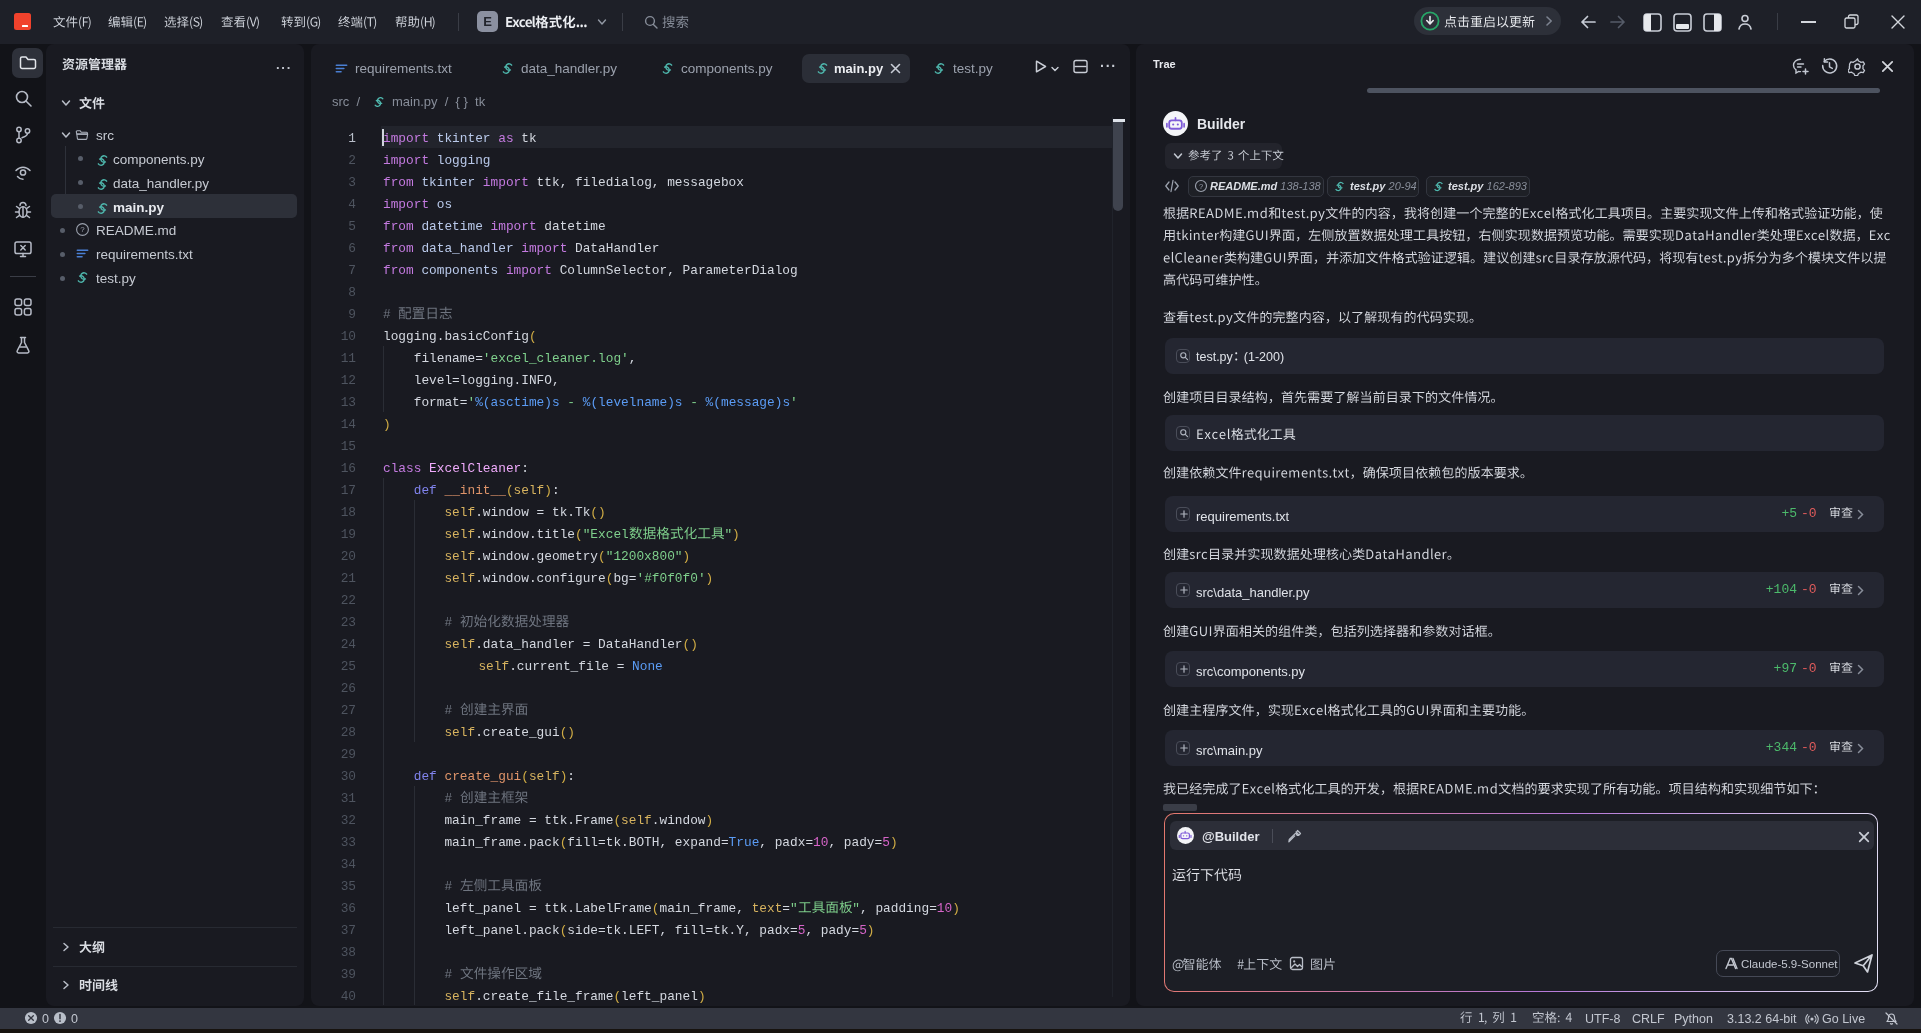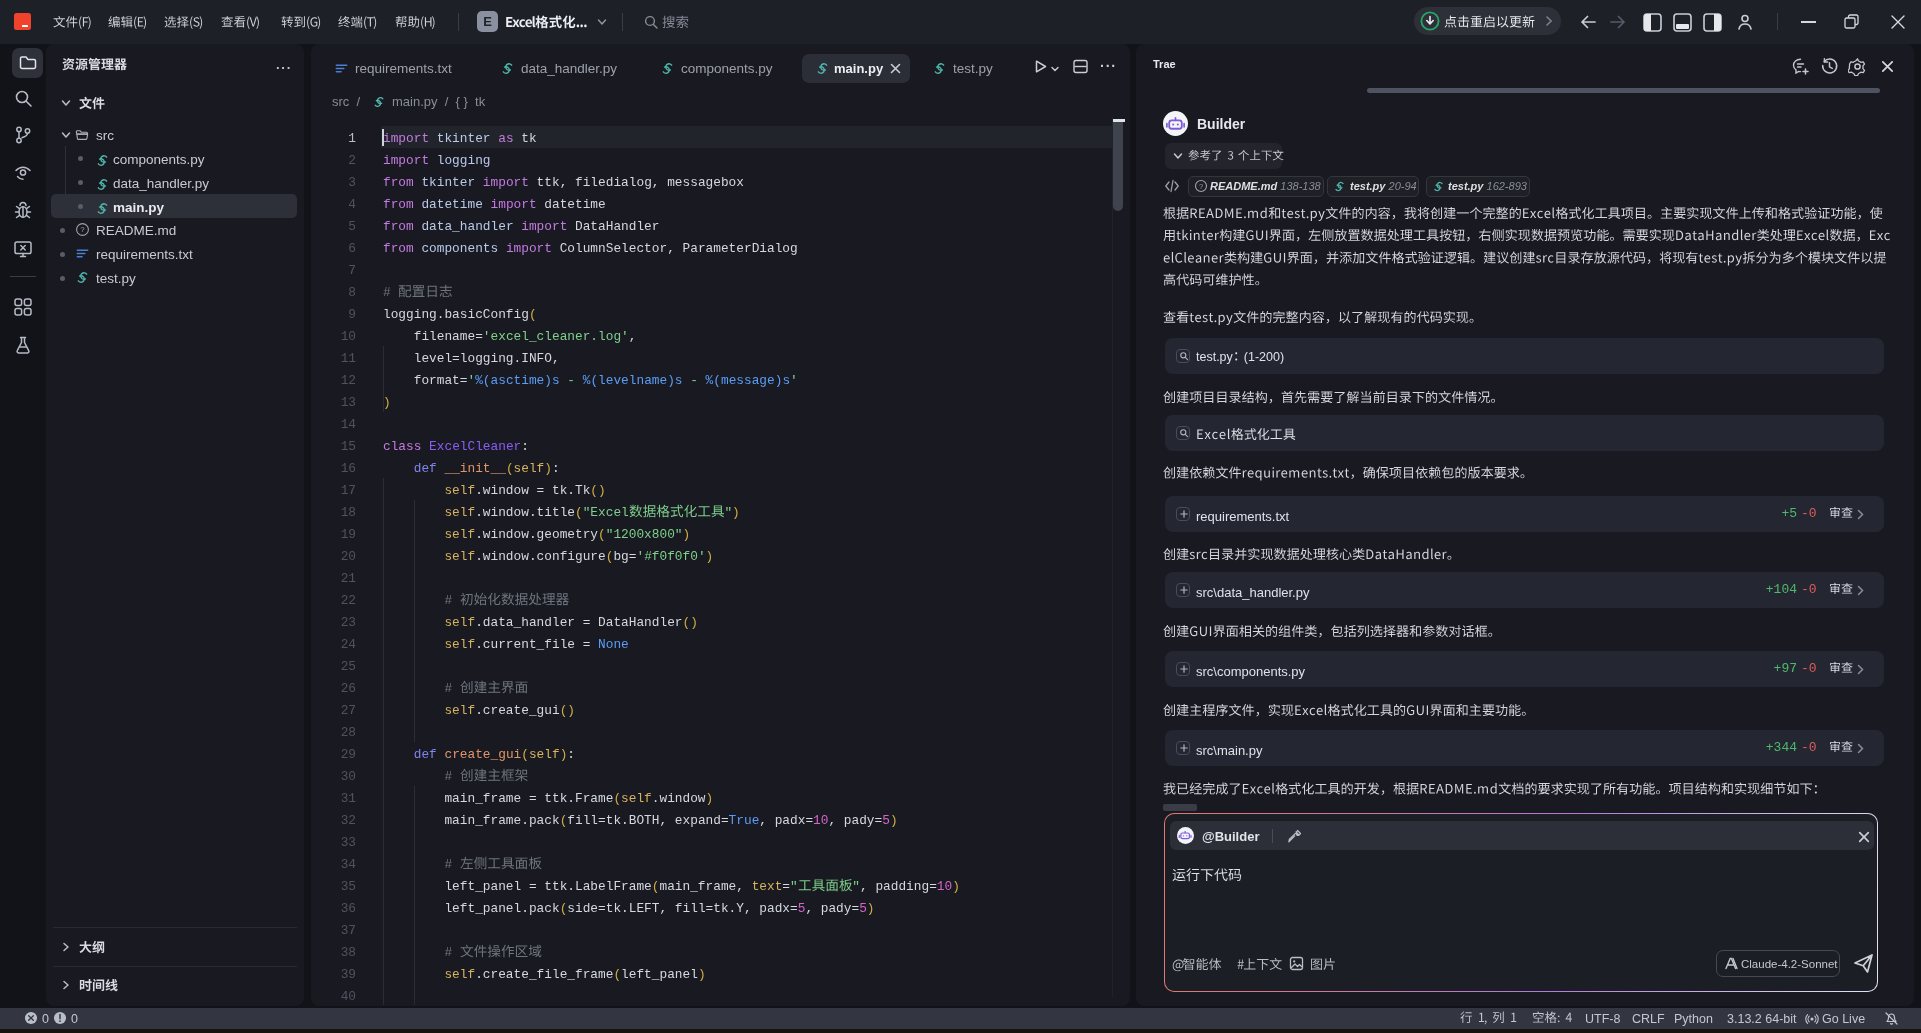--- a/index.html
+++ b/index.html
@@ -479,39 +479,40 @@
     <div style="height:22px;line-height:22px;color:#4e545f;">36</div>
     <div style="height:22px;line-height:22px;color:#4e545f;">37</div>
     <div style="height:22px;line-height:22px;color:#4e545f;">38</div>
     <div style="height:22px;line-height:22px;color:#4e545f;">39</div>
     <div style="height:22px;line-height:22px;color:#4e545f;">40</div>
   </div>
 <div class="abs mono" style="left:383px;top:127.5px;font-size:12.8px;width:730px;overflow:hidden;">
     <div style="height:22px;line-height:22px;white-space:pre;"><i style="font-style:normal;color:#c47ae0">import</i><i style="font-style:normal;color:#d4d8e0"> </i><i style="font-style:normal;color:#b9c9ea">tkinter</i><i style="font-style:normal;color:#d4d8e0"> </i><i style="font-style:normal;color:#c47ae0">as</i><i style="font-style:normal;color:#d4d8e0"> tk</i></div>
     <div style="height:22px;line-height:22px;white-space:pre;"><i style="font-style:normal;color:#c47ae0">import</i><i style="font-style:normal;color:#d4d8e0"> </i><i style="font-style:normal;color:#b9c9ea">logging</i></div>
     <div style="height:22px;line-height:22px;white-space:pre;"><i style="font-style:normal;color:#c47ae0">from</i><i style="font-style:normal;color:#d4d8e0"> </i><i style="font-style:normal;color:#b9c9ea">tkinter</i><i style="font-style:normal;color:#d4d8e0"> </i><i style="font-style:normal;color:#c47ae0">import</i><i style="font-style:normal;color:#d4d8e0"> ttk, filedialog, messagebox</i></div>
+    <div style="height:22px;line-height:22px;white-space:pre;"><i style="font-style:normal;color:#c47ae0">import</i><i style="font-style:normal;color:#d4d8e0"> </i><i style="font-style:normal;color:#b9c9ea">os</i></div>
     <div style="height:22px;line-height:22px;white-space:pre;"><i style="font-style:normal;color:#c47ae0">from</i><i style="font-style:normal;color:#d4d8e0"> </i><i style="font-style:normal;color:#b9c9ea">datetime</i><i style="font-style:normal;color:#d4d8e0"> </i><i style="font-style:normal;color:#c47ae0">import</i><i style="font-style:normal;color:#d4d8e0"> datetime</i></div>
     <div style="height:22px;line-height:22px;white-space:pre;"><i style="font-style:normal;color:#c47ae0">from</i><i style="font-style:normal;color:#d4d8e0"> </i><i style="font-style:normal;color:#b9c9ea">data_handler</i><i style="font-style:normal;color:#d4d8e0"> </i><i style="font-style:normal;color:#c47ae0">import</i><i style="font-style:normal;color:#d4d8e0"> DataHandler</i></div>
     <div style="height:22px;line-height:22px;white-space:pre;"><i style="font-style:normal;color:#c47ae0">from</i><i style="font-style:normal;color:#d4d8e0"> </i><i style="font-style:normal;color:#b9c9ea">components</i><i style="font-style:normal;color:#d4d8e0"> </i><i style="font-style:normal;color:#c47ae0">import</i><i style="font-style:normal;color:#d4d8e0"> ColumnSelector, ParameterDialog</i></div>
     <div style="height:22px;line-height:22px;white-space:pre;"></div>
     <div style="height:22px;line-height:22px;white-space:pre;"><i style="font-style:normal;color:#6f7580"># </i><svg width="54.64" height="18" style="vertical-align:-4px;" viewBox="0 0 54.64 18">
         <g transform="translate(0,14.2) scale(0.013660,-0.013660)" fill="#6f7580">
           <use href="#g0" x="0"></use>
           <use href="#g1" x="1000"></use>
           <use href="#g2" x="2000"></use>
           <use href="#g3" x="3000"></use>
         </g>
       </svg></div>
     <div style="height:22px;line-height:22px;white-space:pre;"><i style="font-style:normal;color:#d4d8e0">logging.basicConfig</i><i style="font-style:normal;color:#d0ac45">(</i></div>
     <div style="height:22px;line-height:22px;white-space:pre;"><i style="font-style:normal;color:#d4d8e0">    filename=</i><i style="font-style:normal;color:#7fd08c">'excel_cleaner.log'</i><i style="font-style:normal;color:#d4d8e0">,</i></div>
     <div style="height:22px;line-height:22px;white-space:pre;"><i style="font-style:normal;color:#d4d8e0">    level=logging.INFO,</i></div>
     <div style="height:22px;line-height:22px;white-space:pre;"><i style="font-style:normal;color:#d4d8e0">    format=</i><i style="font-style:normal;color:#7fd08c">'</i><i style="font-style:normal;color:#5b9cf5">%(asctime)s</i><i style="font-style:normal;color:#7fd08c"> - </i><i style="font-style:normal;color:#5b9cf5">%(levelname)s</i><i style="font-style:normal;color:#7fd08c"> - </i><i style="font-style:normal;color:#5b9cf5">%(message)s</i><i style="font-style:normal;color:#7fd08c">'</i></div>
     <div style="height:22px;line-height:22px;white-space:pre;"><i style="font-style:normal;color:#d0ac45">)</i></div>
     <div style="height:22px;line-height:22px;white-space:pre;"></div>
-    <div style="height:22px;line-height:22px;white-space:pre;"><i style="font-style:normal;color:#c47ae0">class</i><i style="font-style:normal;color:#d4d8e0"> </i><i style="font-style:normal;color:#8b5cf6">ExcelCleaner</i><i style="font-style:normal;color:#d4d8e0">:</i></div>
+    <div style="height:22px;line-height:22px;white-space:pre;"><i style="font-style:normal;color:#c47ae0">class</i><i style="font-style:normal;color:#d4d8e0"> </i><i style="font-style:normal;color:#f0abfc">ExcelCleaner</i><i style="font-style:normal;color:#d4d8e0">:</i></div>
     <div style="height:22px;line-height:22px;white-space:pre;"><i style="font-style:normal;color:#d4d8e0">    </i><i style="font-style:normal;color:#8184ee">def</i><i style="font-style:normal;color:#d4d8e0"> </i><i style="font-style:normal;color:#e0956a">__init__</i><i style="font-style:normal;color:#d0ac45">(</i><i style="font-style:normal;color:#d7b35f">self</i><i style="font-style:normal;color:#d0ac45">)</i><i style="font-style:normal;color:#d4d8e0">:</i></div>
     <div style="height:22px;line-height:22px;white-space:pre;"><i style="font-style:normal;color:#d4d8e0">        </i><i style="font-style:normal;color:#d7b35f">self</i><i style="font-style:normal;color:#d4d8e0">.window = tk.Tk</i><i style="font-style:normal;color:#d0ac45">()</i></div>
     <div style="height:22px;line-height:22px;white-space:pre;"><i style="font-style:normal;color:#d4d8e0">        </i><i style="font-style:normal;color:#d7b35f">self</i><i style="font-style:normal;color:#d4d8e0">.window.title</i><i style="font-style:normal;color:#d0ac45">(</i><i style="font-style:normal;color:#7fd08c">"Excel</i><svg width="95.62" height="18" style="vertical-align:-4px;" viewBox="0 0 95.62 18">
         <g transform="translate(0,14.2) scale(0.013660,-0.013660)" fill="#7fd08c">
           <use href="#g4" x="0"></use>
           <use href="#g5" x="1000"></use>
           <use href="#g6" x="2000"></use>
           <use href="#g7" x="3000"></use>
           <use href="#g8" x="4000"></use>
           <use href="#g9" x="5000"></use>
@@ -527,21 +528,21 @@
           <use href="#g12" x="1000"></use>
           <use href="#g8" x="2000"></use>
           <use href="#g4" x="3000"></use>
           <use href="#g5" x="4000"></use>
           <use href="#g13" x="5000"></use>
           <use href="#g14" x="6000"></use>
           <use href="#g15" x="7000"></use>
         </g>
       </svg></div>
     <div style="height:22px;line-height:22px;white-space:pre;"><i style="font-style:normal;color:#d4d8e0">        </i><i style="font-style:normal;color:#d7b35f">self</i><i style="font-style:normal;color:#d4d8e0">.data_handler = DataHandler</i><i style="font-style:normal;color:#d0ac45">()</i></div>
-    <div style="height:22px;line-height:22px;white-space:pre;"><i style="font-style:normal;color:#d4d8e0">        </i><i style="font-style:normal;color:#d7b35f">self</i><i style="font-style:normal;color:#d4d8e0">.current_file = </i><i style="font-style:normal;color:#5b9cf5">None</i></div>
+    <div style="height:22px;line-height:22px;white-space:pre;margin-left:34px;"><i style="font-style:normal;color:#d4d8e0">        </i><i style="font-style:normal;color:#d7b35f">self</i><i style="font-style:normal;color:#d4d8e0">.current_file = </i><i style="font-style:normal;color:#5b9cf5">None</i></div>
     <div style="height:22px;line-height:22px;white-space:pre;"></div>
     <div style="height:22px;line-height:22px;white-space:pre;"><i style="font-style:normal;color:#d4d8e0">        </i><i style="font-style:normal;color:#6f7580"># </i><svg width="68.3" height="18" style="vertical-align:-4px;" viewBox="0 0 68.3 18">
         <g transform="translate(0,14.2) scale(0.013660,-0.013660)" fill="#6f7580">
           <use href="#g16" x="0"></use>
           <use href="#g17" x="1000"></use>
           <use href="#g18" x="2000"></use>
           <use href="#g19" x="3000"></use>
           <use href="#g20" x="4000"></use>
         </g>
       </svg></div>
@@ -723,21 +724,21 @@
 <svg class="icon" style="left:1289px;top:956px;" width="15" height="15" viewBox="0 0 15 15">
     <rect x="1.5" y="1.5" width="12" height="12" rx="2" stroke="#b9bec8" stroke-width="1.3" fill="none"></rect>
     <circle cx="5.2" cy="5.4" r="1.1" fill="#b9bec8"></circle>
     <path d="M2.5 11.5l3.5-3.5 2.5 2.5 2-2 2 2" stroke="#b9bec8" stroke-width="1.3" fill="none" stroke-linecap="round" stroke-linejoin="round"></path>
   </svg>
 <div class="abs" style="left:1716px;top:950px;width:124px;height:27px;border:1px solid #454956;border-radius:7px;"></div>
 <svg class="icon" style="left:1725px;top:957px;" width="13" height="13" viewBox="0 0 13 13">
     <path d="M1 11.5L5.2 1.5h1.2l4.2 10M3 8h5" stroke="#c3c7d0" stroke-width="1.4" fill="none" stroke-linecap="round"></path>
     <path d="M8 1.5l4 10" stroke="#c3c7d0" stroke-width="1.4" stroke-linecap="round"></path>
   </svg>
-<div class="abs" style="left:1741px;top:958px;font-size:11.5px;color:#c3c7d0;">Claude-4.2-Sonnet</div>
+<div class="abs" style="left:1741px;top:958px;font-size:11.5px;color:#c3c7d0;">Claude-5.9-Sonnet</div>
 <svg class="icon" style="left:1852px;top:952px;" width="23" height="23" viewBox="0 0 23 23">
     <path d="M3 11L20 3l-4.5 17-4.3-6.2zM11.2 13.8L20 3" stroke="#ced2da" stroke-width="1.7" fill="none" stroke-linejoin="round" stroke-linecap="round"></path>
   </svg>
 <div class="abs" style="left:0;top:1008px;width:1921px;height:21px;background:#333640;"></div>
 <div class="abs" style="left:0;top:1029px;width:1921px;height:4px;background:#17130f;"></div>
 <svg class="icon" style="left:24px;top:1011px;" width="14" height="14" viewBox="0 0 15 15">
     <circle cx="7.5" cy="7.5" r="6.5" fill="#b9bfc9"></circle>
     <path d="M5 5l5 5M10 5l-5 5" stroke="#333640" stroke-width="1.4" stroke-linecap="round"></path>
   </svg>
 <div class="abs" style="left:42px;top:1012px;font-size:12.5px;color:#c3c7d0;">0</div>

